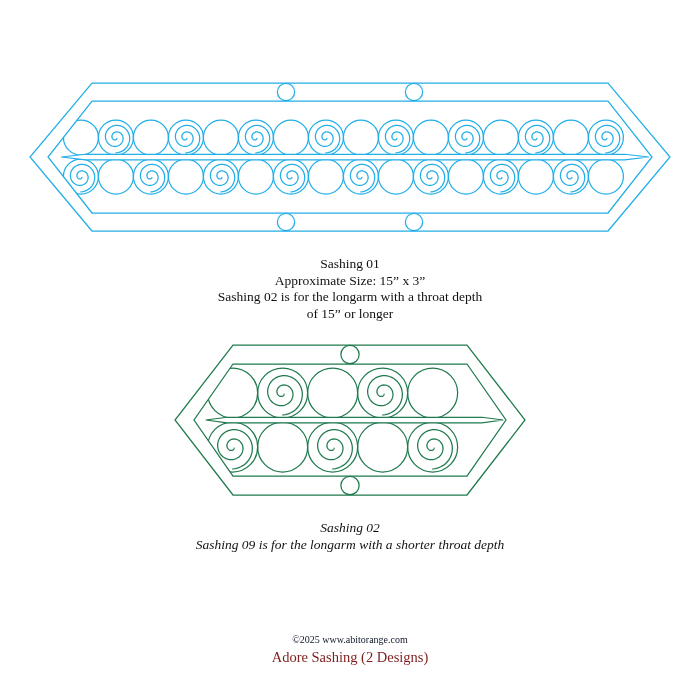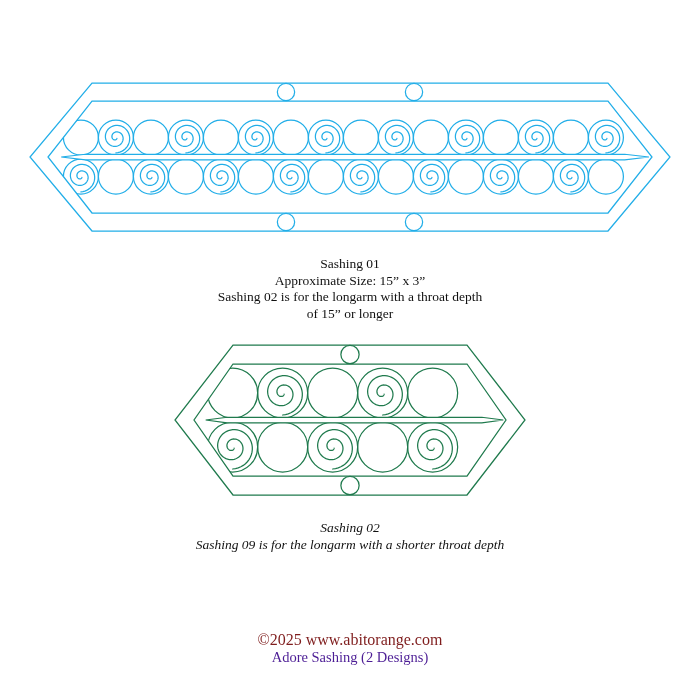--- a/index.html
+++ b/index.html
@@ -41,28 +41,28 @@
   .caption div { white-space: nowrap; }
 
   #footer {
     position: absolute;
     left: 0;
     top: 632px;
     width: 700px;
     text-align: center;
   }
   #footer .copyright {
-    font-size: 16px;
+    font-size: 10px;
     line-height: 16px;
-    color: #7f1d1d;
+    color: #0f172a;
   }
   #footer .doc-title {
     font-size: 14.5px;
     line-height: 19px;
-    color: #4c1d95;
+    color: #7f1d1d;
   }
 </style>
 </head>
 <body>
 
 <div class="page">
 
   <div class="design-block" id="design-1-block">
     <div>
       <svg class="design-svg" id="svg-1" width="660" height="158" viewBox="0 0 660 158">

